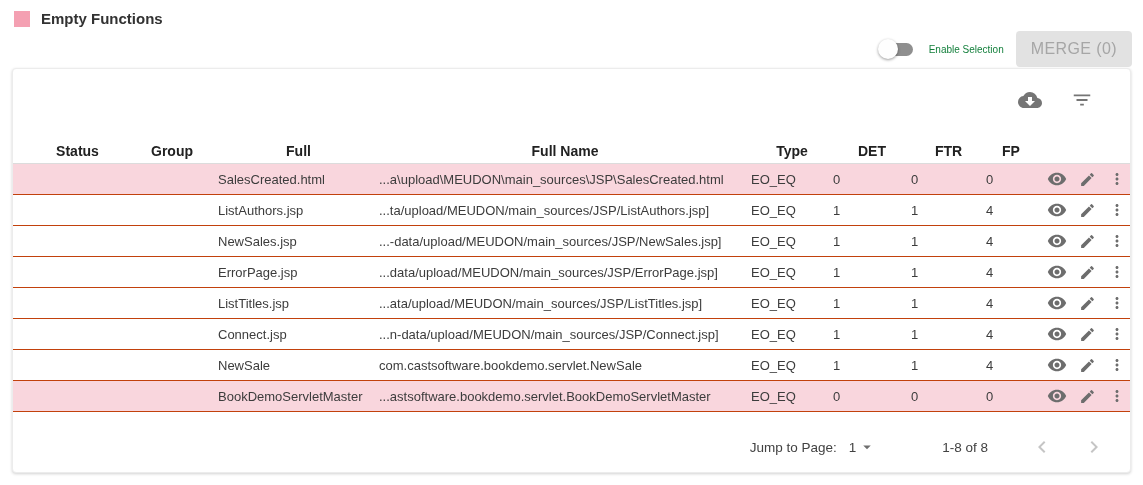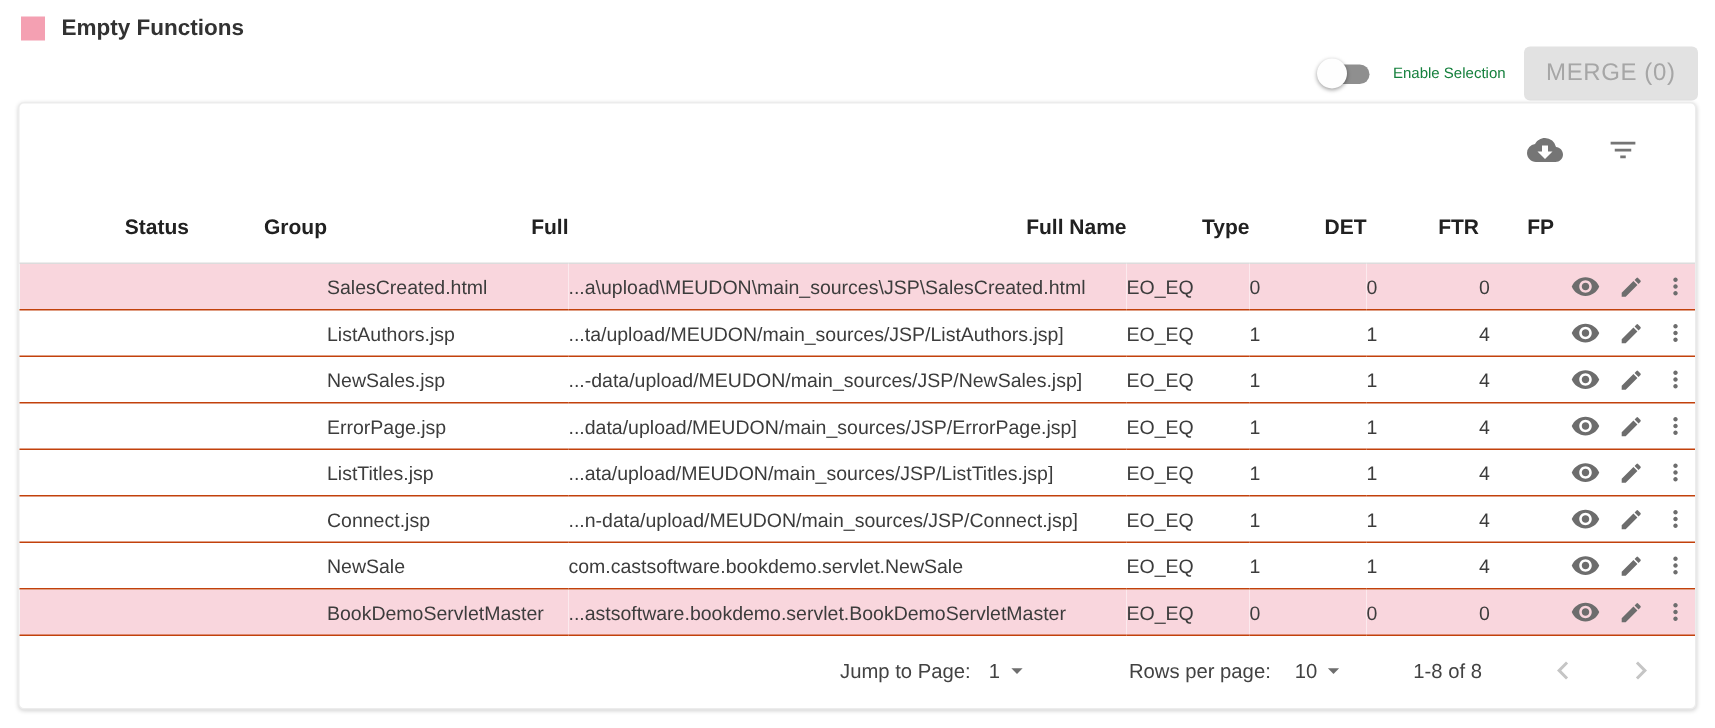--- a/index.html
+++ b/index.html
@@ -24,22 +24,22 @@
   .card { position: absolute; left: 12px; right: 12px; top: 68px; bottom: 12px;
     background: #fff; border-radius: 4px; border: 1px solid #ececec;
     box-shadow: 0 1px 3px rgba(0,0,0,.18); }
   .card-toolbar { height: 62px; display: flex; justify-content: flex-end; align-items: center;
     padding-right: 36px; gap: 28px; }
   .icon-btn { background: none; border: none; padding: 0; cursor: pointer; color: #757575;
     display: inline-flex; align-items: center; justify-content: center; width: 24px; height: 24px; }
 
   
   table { width: 100%; border-collapse: collapse; table-layout: fixed; }
-  th { text-align: right; font-size: 14px; font-weight: bold; color: #212121;
-    padding: 12px 0 16px 0; }
+  th { text-align: center; font-size: 14px; font-weight: bold; color: #212121;
+    padding: 12px 0 4px 0; }
   thead tr { border-bottom: 1px solid #dcdcdc; }
   td { height: 30px; font-size: 13px; color: #3c3c3c; padding: 0;
     white-space: nowrap; overflow: hidden; }
   tbody tr { border-bottom: 1px solid #c2410c; }
   th:first-child, td:first-child { padding-left: 16px; }
   .c-actions { display: flex; align-items: center; justify-content: flex-end;
     height: 30px; gap: 6px; padding-right: 1px; }
   .c-actions .icon-btn { color: #6d6d6d; }
 
   
@@ -407,31 +407,20 @@
       <span class="pg-label">Jump to Page:</span>
       <span class="pg-value">
         <span>1</span>
         <span class="caret" style="display:inline-flex">
           <svg width="18" height="18" viewBox="0 0 24 24" fill="currentColor">
               <path d="M7 10l5 5 5-5z"></path>
             </svg>
         </span>
       </span>
     </div>
-    <div class="pg-group rpp">
-      <span class="pg-label">Rows per page:</span>
-      <span class="pg-value">
-        <span>10</span>
-        <span class="caret" style="display:inline-flex">
-          <svg width="18" height="18" viewBox="0 0 24 24" fill="currentColor">
-              <path d="M7 10l5 5 5-5z"></path>
-            </svg>
-        </span>
-      </span>
-    </div>
     <span class="range">1-8 of 8</span>
     <button class="icon-btn chev chev-left">
       <span style="display:inline-flex">
         <svg width="24" height="24" viewBox="0 0 24 24" fill="currentColor">
             <path d="M15.41 7.41 14 6l-6 6 6 6 1.41-1.41L10.83 12z"></path>
           </svg>
       </span>
     </button>
     <button class="icon-btn chev">
       <span style="display:inline-flex">

